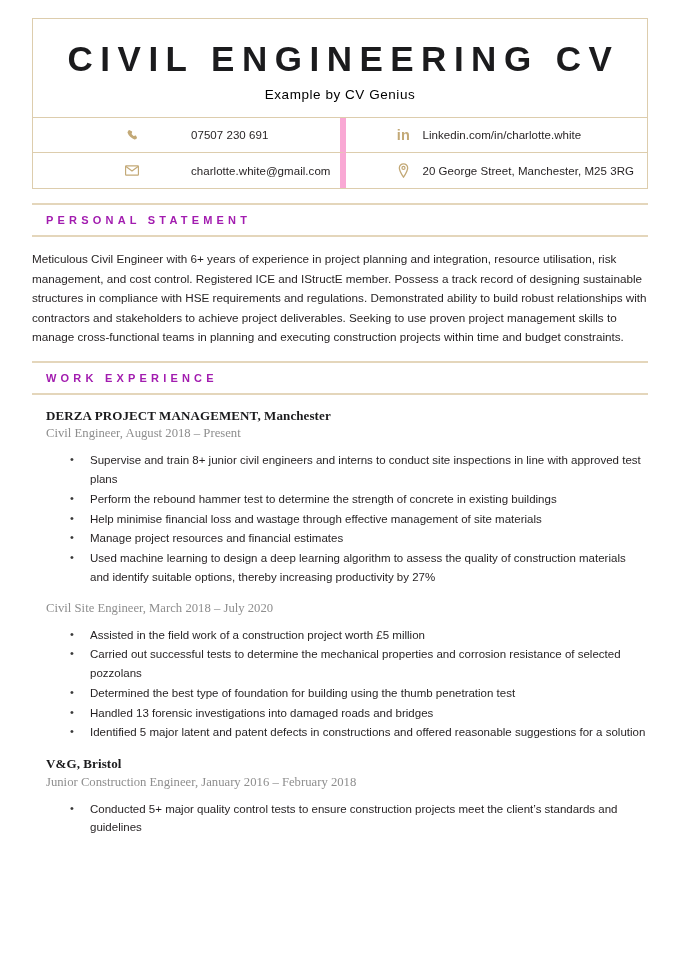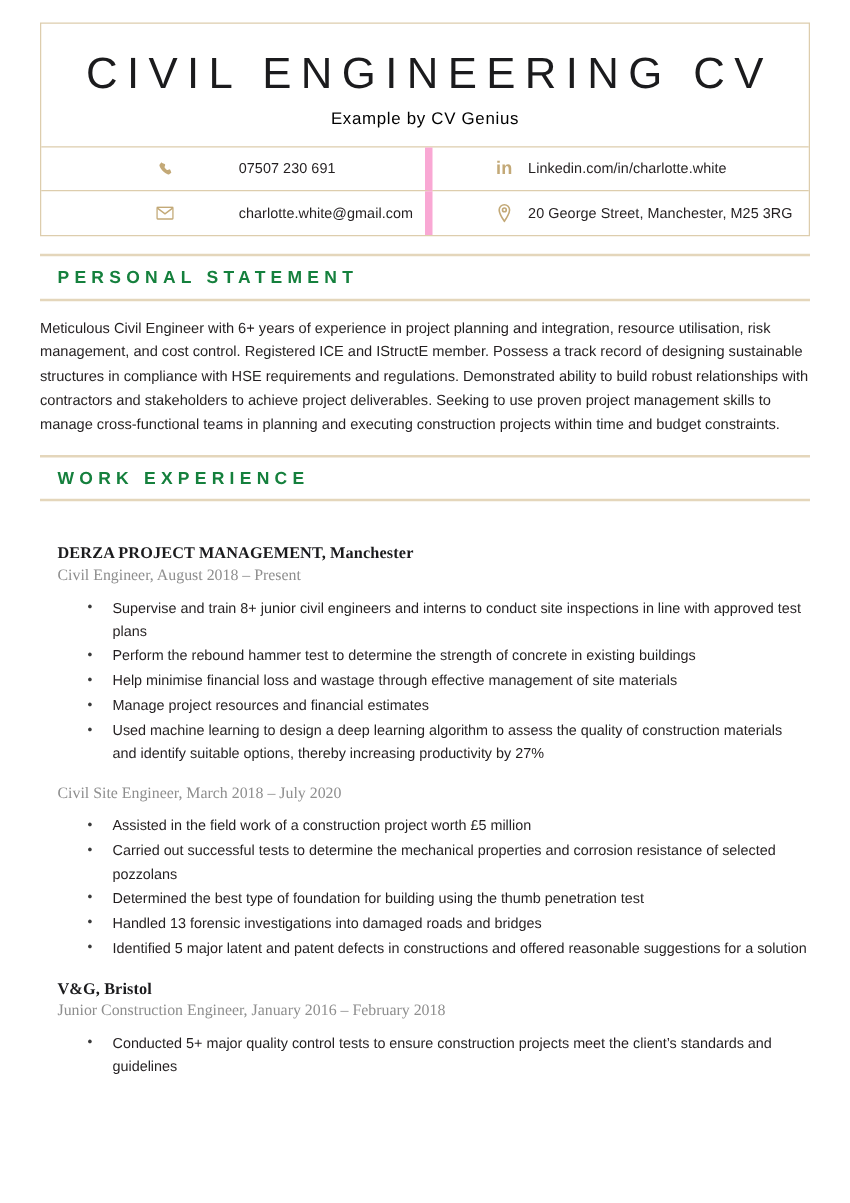--- a/index.html
+++ b/index.html
@@ -33,21 +33,21 @@
 
   .title-band {
     padding: 20px 0 14px 0;
     text-align: center;
     border-bottom: 1px solid #ddcdad;
   }
 
   .cv-title {
     font-family: "Liberation Sans", sans-serif;
     font-size: 35px;
-    font-weight: 400;
+    font-weight: 700;
     letter-spacing: 7.5px;
     color: #1b1b1d;
     line-height: 1.12;
     margin: 0;
     padding-left: 7px;
   }
 
   .cv-subtitle {
     font-size: 13.5px;
     font-weight: 400;
@@ -106,38 +106,38 @@
   .section {
     margin-top: 14px;
   }
   .section-head {
     border-top: 2px solid #e4d6bb;
     border-bottom: 2px solid #e4d6bb;
     padding: 9px 0 9px 14px;
   }
   .section-head h2 {
     margin: 0;
-    font-size: 14px;
+    font-size: 11px;
     font-weight: 700;
     letter-spacing: 4.2px;
-    color: #15803d;
+    color: #a21caf;
     line-height: 1.1;
   }
 
   
   .statement {
     font-size: 11.7px;
     line-height: 1.66;
     color: #231f20;
     margin: 12px 0 0 0;
     text-align: left;
   }
 
   
-  .jobs { margin-top: 32px; }
+  .jobs { margin-top: 12px; }
 
   .job { margin-bottom: 13px; }
   .job:last-child { margin-bottom: 0; }
 
   .job-company {
     font-family: "Liberation Serif", serif;
     font-size: 13px;
     font-weight: 700;
     color: #1b1b1d;
     letter-spacing: 0.1px;

